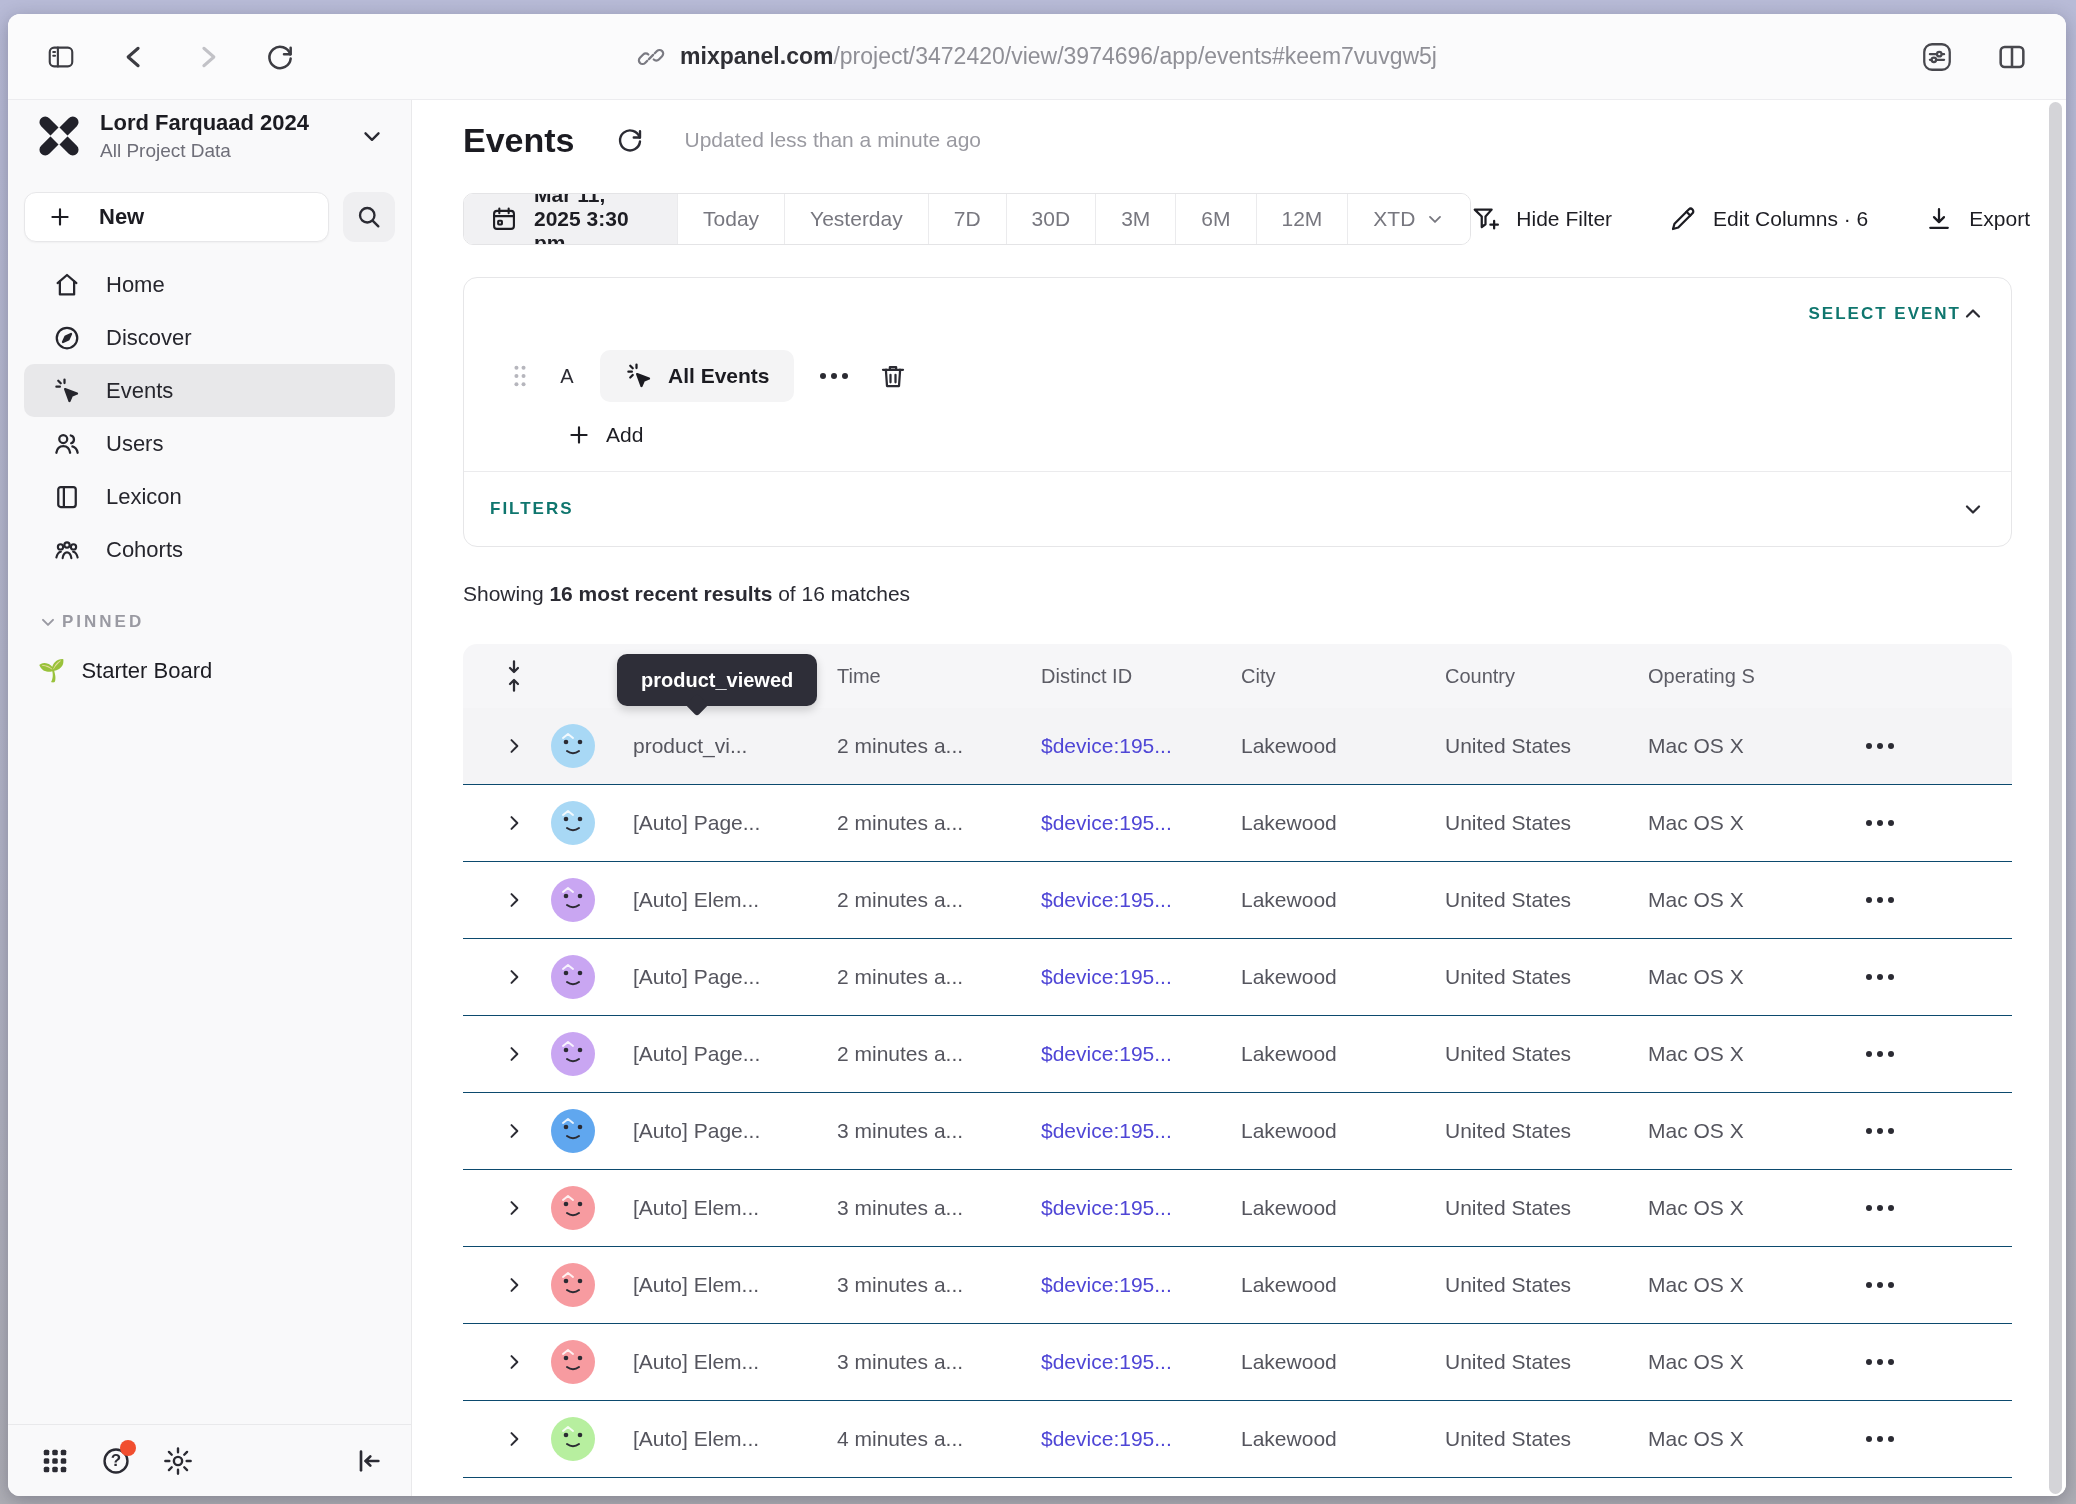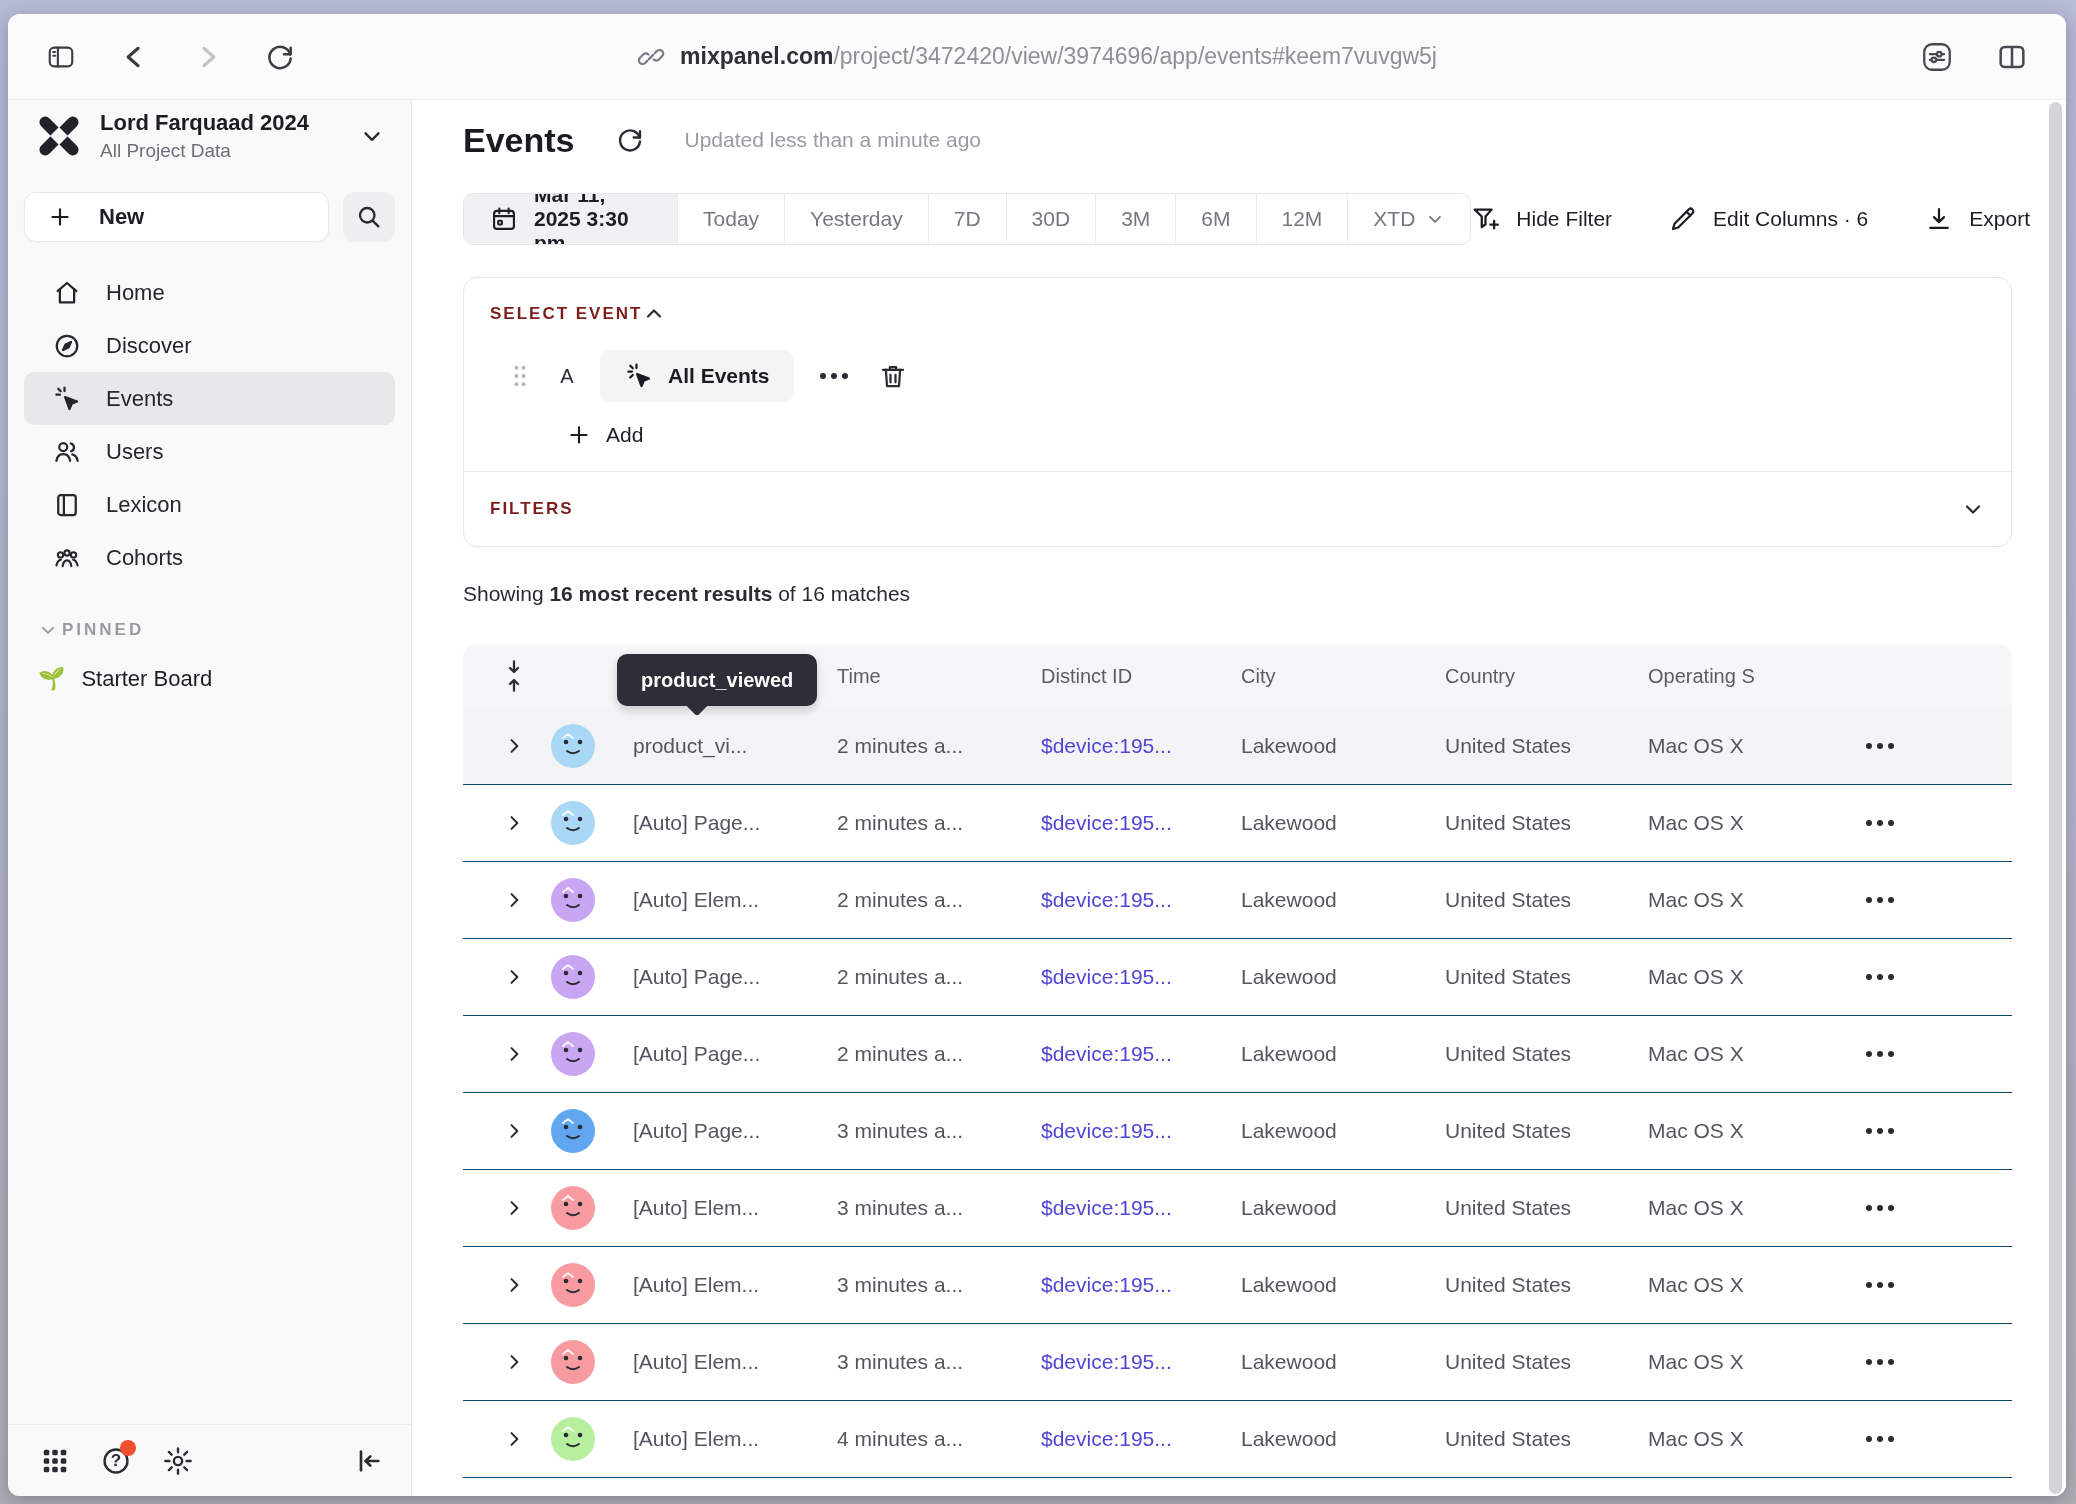--- a/index.html
+++ b/index.html
@@ -33,21 +33,21 @@
   .sidebar {
     width:404px; flex:0 0 404px; background:#f9f9fa; border-right:1px solid #e9e9eb;
     display:flex; flex-direction:column; position:relative;
   }
   .project { margin:10px 20px 0 28px; display:flex; align-items:center; gap:18px; }
   .logo { width:46px; height:46px; color:#22222a; flex:0 0 46px; }
   .project-meta { flex:1; min-width:0; }
   .project-name { font-size:22px; font-weight:700; color:#1c1c22; }
   .project-sub { font-size:19px; color:#6e6e78; margin-top:4px; }
   .project-chevron { color:#2b2b33; margin-right:6px; }
-  .side-actions { margin:30px 16px 8px 16px; display:flex; gap:14px; }
+  .side-actions { margin:30px 16px 0 16px; display:flex; gap:14px; }
   .new-btn {
     flex:1; height:50px; background:#fff; border:1px solid #e7e7e9; border-radius:12px;
     display:flex; align-items:center; gap:26px; padding:0 22px; font-size:22px; font-weight:600; color:#1d1d23;
     box-shadow:0 1px 2px rgba(0,0,0,.04);
   }
   .search-btn { width:52px; height:50px; background:#efeff1; border-radius:12px; display:flex; align-items:center; justify-content:center; color:#2b2b33; }
   .nav { margin:16px 16px 0; }
   .nav-item { height:53px; display:flex; align-items:center; gap:24px; padding:0 12px 0 28px; border-radius:10px; font-size:22px; color:#26262d; }
   .nav-item.active { background:#e8e8ea; }
   .nav-item .nv-icon { color:#26262d; }
@@ -71,21 +71,21 @@
 
   .filter-bar { position:absolute; left:51px; right:24px; top:93px; height:52px; display:flex; align-items:center; }
   .seg-control { display:flex; align-items:stretch; height:52px; border:1px solid #e4e4e6; border-radius:10px; overflow:hidden; background:#fff; }
   .seg-date { display:flex; align-items:center; gap:16px; padding:0 26px; background:#f1f1f3; font-size:21px; font-weight:600; color:#1d1d23; }
   .seg { display:flex; align-items:center; gap:10px; padding:0 25px; font-size:21px; color:#77777f; border-left:1px solid #ebebed; background:#fff; }
   .bar-actions { margin-left:auto; display:flex; align-items:center; gap:56px; margin-right:12px; }
   .bar-btn { display:flex; align-items:center; gap:15px; font-size:21px; font-weight:500; color:#1d1d23; white-space:nowrap; }
 
   .query-card { position:absolute; left:51px; top:177px; width:1549px; height:270px; background:#fff; border:1px solid #e6e6e8; border-radius:14px; }
   .sec1 { padding:24px 26px 0; }
-  .sec-head { display:flex; align-items:center; justify-content:flex-start; font-size:17px; font-weight:700; letter-spacing:2px; color:#7f1d1d; }
+  .sec-head { display:flex; align-items:center; justify-content:flex-end; font-size:17px; font-weight:700; letter-spacing:2px; color:#0f766e; }
   .event-row { margin-top:24px; display:flex; align-items:center; }
   .drag-handle { margin-left:22px; color:#b6b6bd; }
   .row-letter { margin-left:30px; font-size:20px; color:#2b2b33; width:18px; text-align:center; }
   .event-pill { margin-left:24px; height:52px; display:flex; align-items:center; gap:14px; padding:0 24px; background:#f4f4f5; border-radius:10px; font-size:21px; font-weight:600; color:#1b1b21; }
   .more-dots { margin-left:26px; display:flex; gap:5px; }
   .more-dots i { width:6px; height:6px; border-radius:50%; background:#2b2b33; }
   .trash-btn { margin-left:30px; color:#2b2b33; }
   .add-btn { margin:20px 0 0 76px; display:flex; align-items:center; gap:14px; font-size:21px; font-weight:500; color:#1d1d23; }
   .card-divider { position:absolute; left:0; right:0; top:193px; border-top:1px solid #ebebed; }
   .filters-row { position:absolute; left:0; right:0; top:193px; bottom:0; display:flex; align-items:center; justify-content:space-between; padding:0 26px; }

